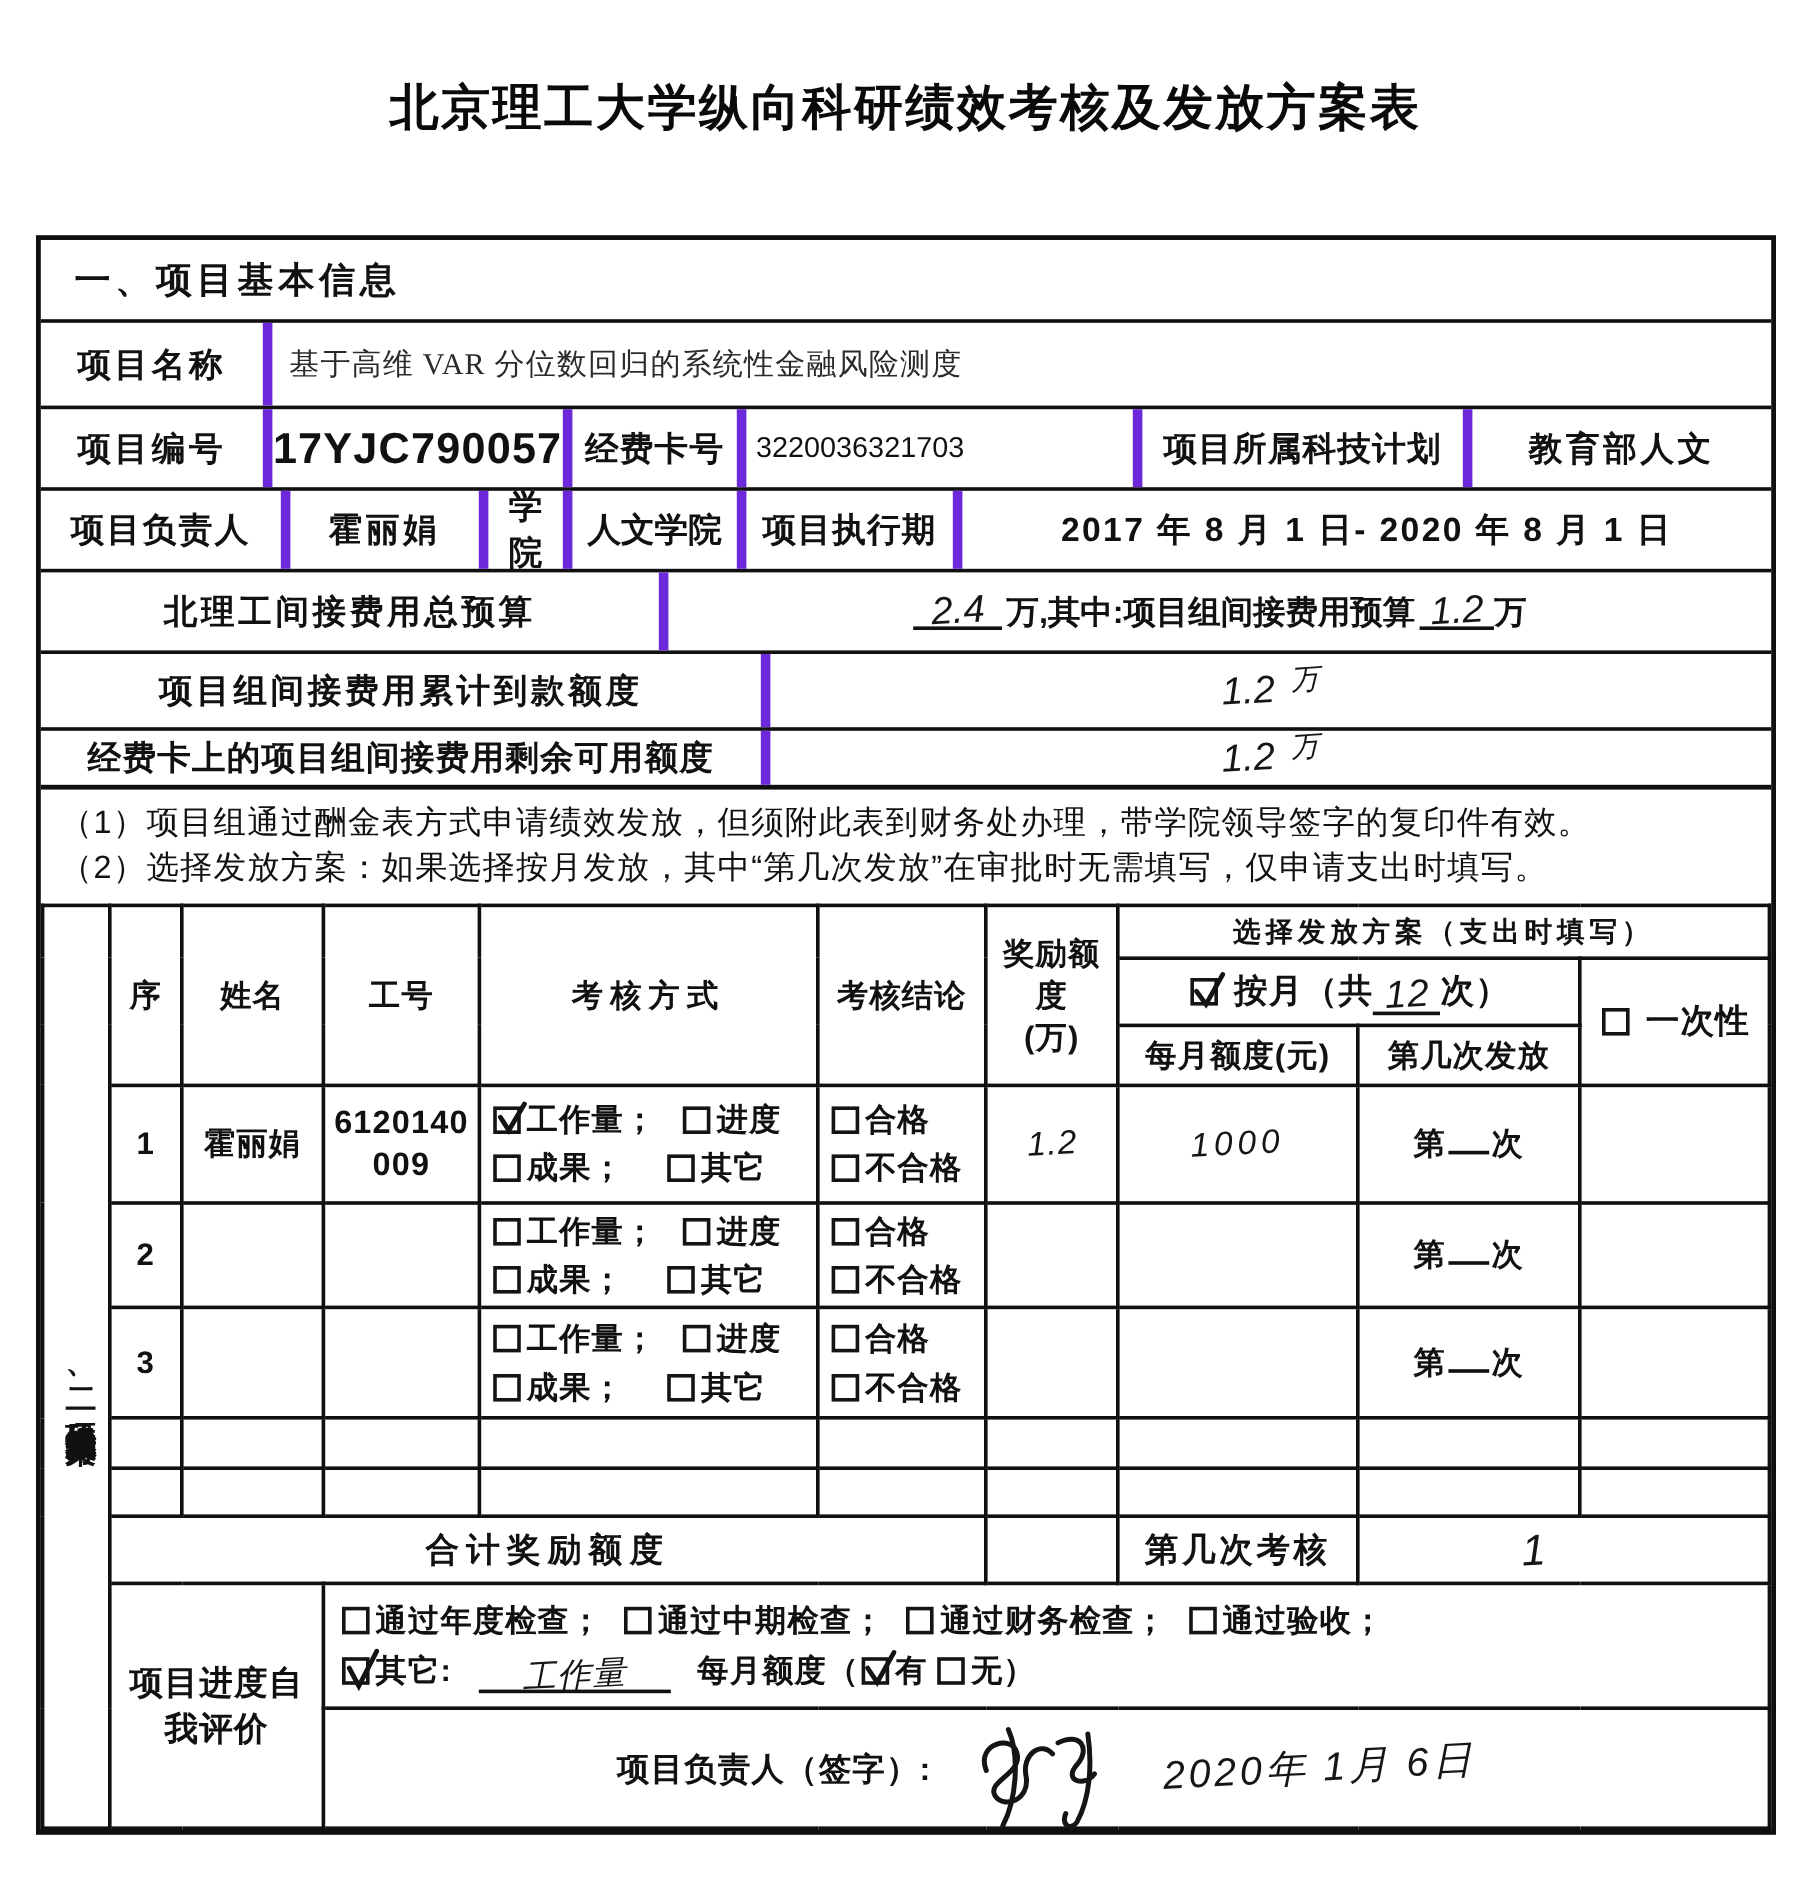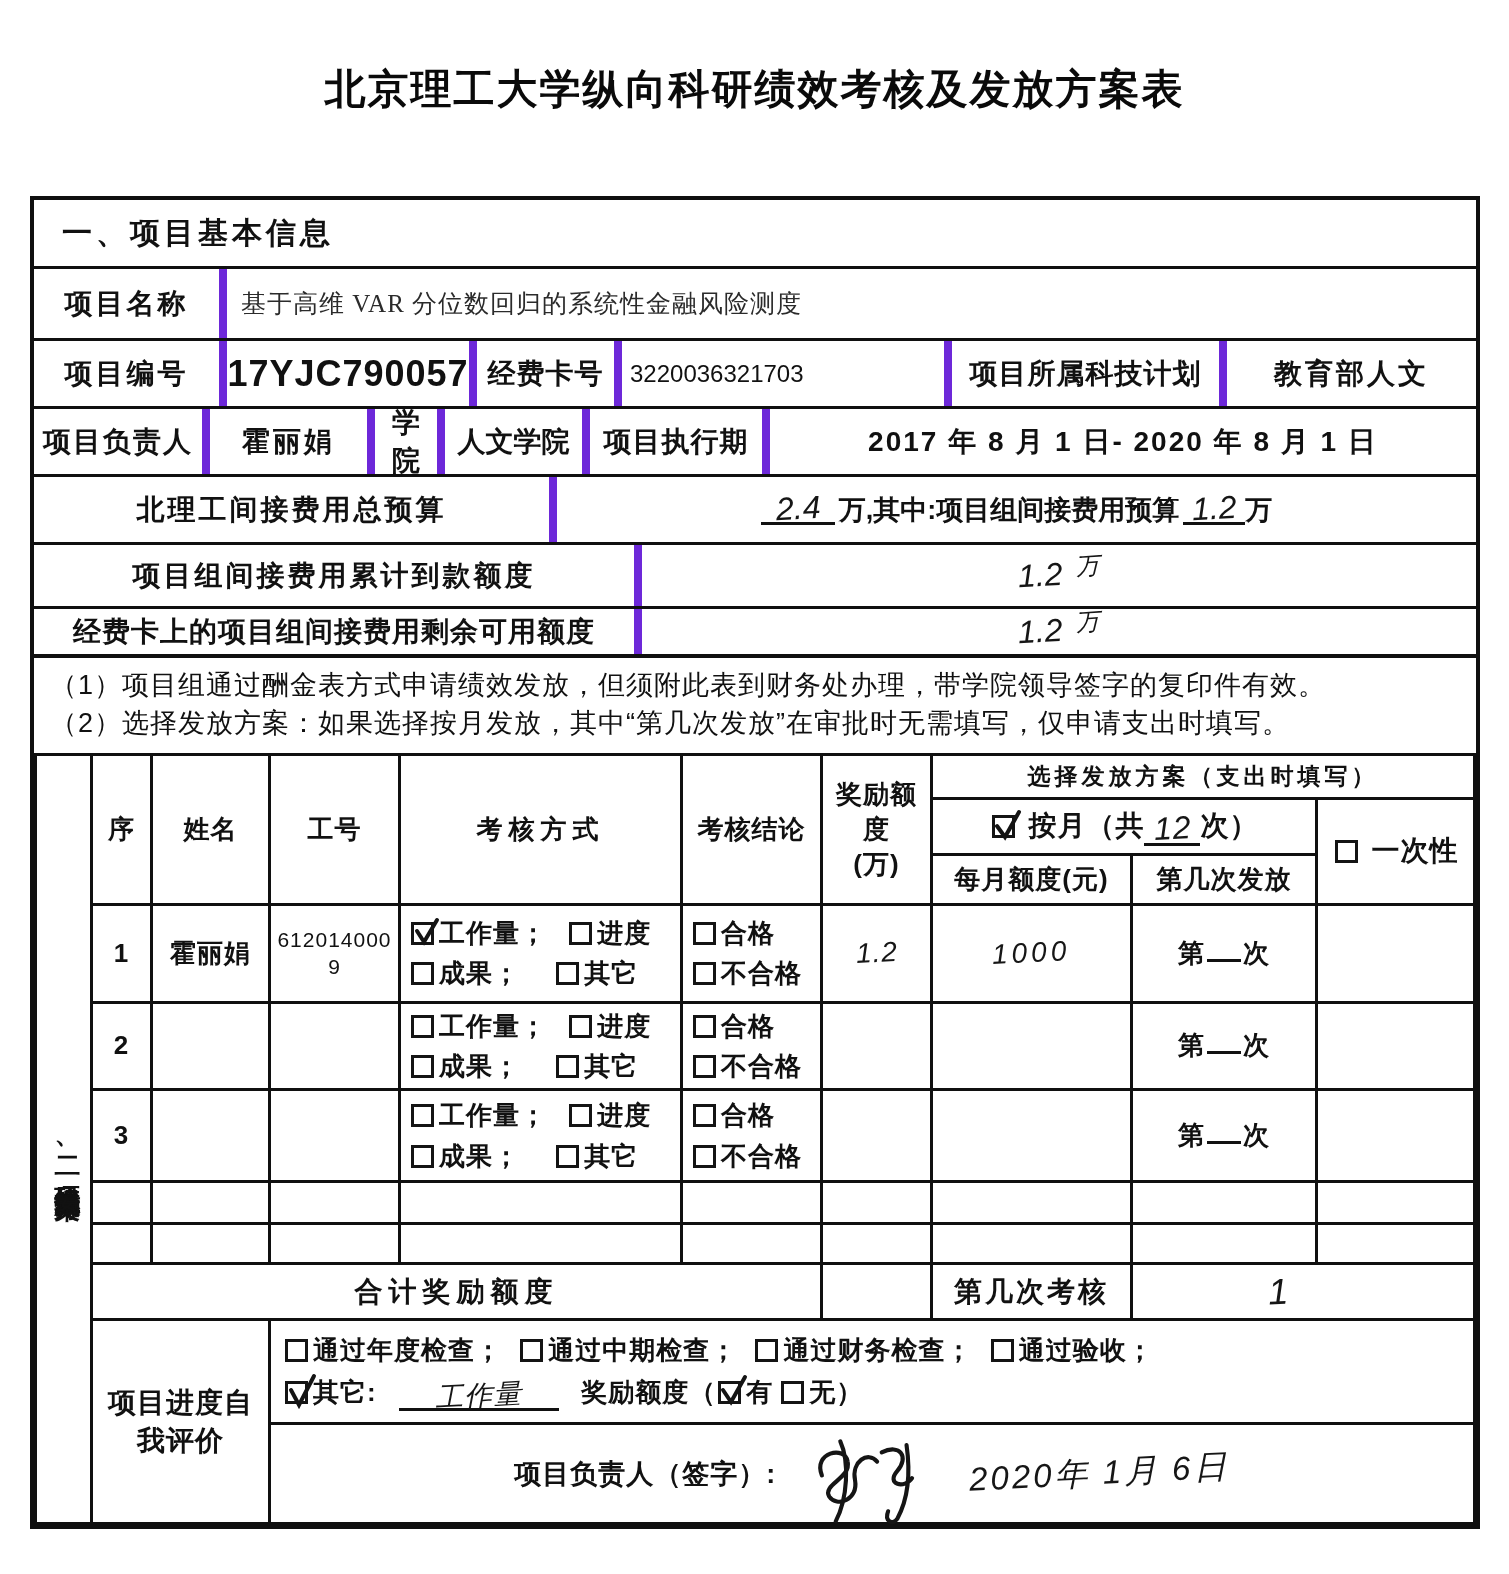--- a/index.html
+++ b/index.html
@@ -70,21 +70,21 @@
     <div class="r" style="height:68px">
       <div class="c lab" style="width:185px">项目编号</div>
       <div class="c big-code" style="width:250px">17YJC790057</div>
       <div class="c lab" style="width:145px;letter-spacing:1px">经费卡号</div>
       <div class="c mid-code" style="width:330px;justify-content:flex-start;padding-left:8px">3220036321703</div>
       <div class="c lab" style="width:275px;letter-spacing:1px">项目所属科技计划</div>
       <div class="c lab" style="flex:1">教育部人文</div>
     </div>
 
     <div class="r" style="height:68px">
-      <div class="c lab" style="width:168px;letter-spacing:2px">项目负责人</div>
+      <div class="c lab" style="width:200px;letter-spacing:2px">项目负责人</div>
       <div class="c lab" style="width:165px">霍丽娟</div>
       <div class="c lab" style="width:70px;letter-spacing:0">学院</div>
       <div class="c lab" style="width:145px;letter-spacing:0">人文学院</div>
       <div class="c lab" style="width:180px;letter-spacing:1px">项目执行期</div>
       <div class="c lab" style="flex:1;letter-spacing:2px">2017 年 8 月 1  日-   2020 年 8 月 1 日</div>
     </div>
 
     <div class="r" style="height:68px">
       <div class="c lab" style="width:515px">北理工间接费用总预算</div>
       <div class="c" style="flex:1;font-size:27px;font-weight:600">
@@ -160,21 +160,21 @@
           </td>
         </tr>
         <tr style="height:50px">
           <td>每月额度(元)</td>
           <td>第几次发放</td>
         </tr>
 
         <tr style="height:98px">
           <td>1</td>
           <td>霍丽娟</td>
-          <td style="word-break:break-all;font-size:21px;font-weight:normal;line-height:1.3">6120140009</td>
+          <td style="word-break:break-all;font-size:27px;font-weight:bold;line-height:1.3">6120140009</td>
           <td>
             <span class="mrow">
               <span class="cb">
                 <svg width="32" height="34" viewBox="0 0 32 34">
                     <path d="M7 18 L14 29 L27 7" stroke="#141414" stroke-width="4" fill="none" stroke-linecap="round"></path>
                   </svg>
               </span><span>工作量；</span>
               <span class="cb" style="margin-left:14px"></span><span>进度</span>
             </span>
             <span class="mrow">
@@ -287,21 +287,21 @@
               <span class="cb" style="margin-left:10px"></span><span>通过财务检查；</span>
               <span class="cb" style="margin-left:10px"></span><span>通过验收；</span>
             </span>
             <span class="eval-line">
               <span class="cb">
                 <svg width="36" height="40" viewBox="0 0 36 40">
                     <path d="M7 18 L15 33 L30 4" stroke="#141414" stroke-width="4" fill="none" stroke-linecap="round"></path>
                   </svg>
               </span><span>其它:</span>
               <span class="blank" style="width:160px;margin:0 14px"><span class="hw hw-md">工作量</span></span>
-              <span>奖励额度（</span><span class="cb">
+              <span>每月额度（</span><span class="cb">
                 <svg width="34" height="36" viewBox="0 0 34 36">
                     <path d="M6 18 L14 30 L28 5" stroke="#141414" stroke-width="4" fill="none" stroke-linecap="round"></path>
                   </svg>
               </span><span>有</span><span class="cb" style="margin-left:8px"></span><span>无</span><span>）</span>
             </span>
           </td>
         </tr>
 
         <tr style="height:100px">
           <td colspan="7">

